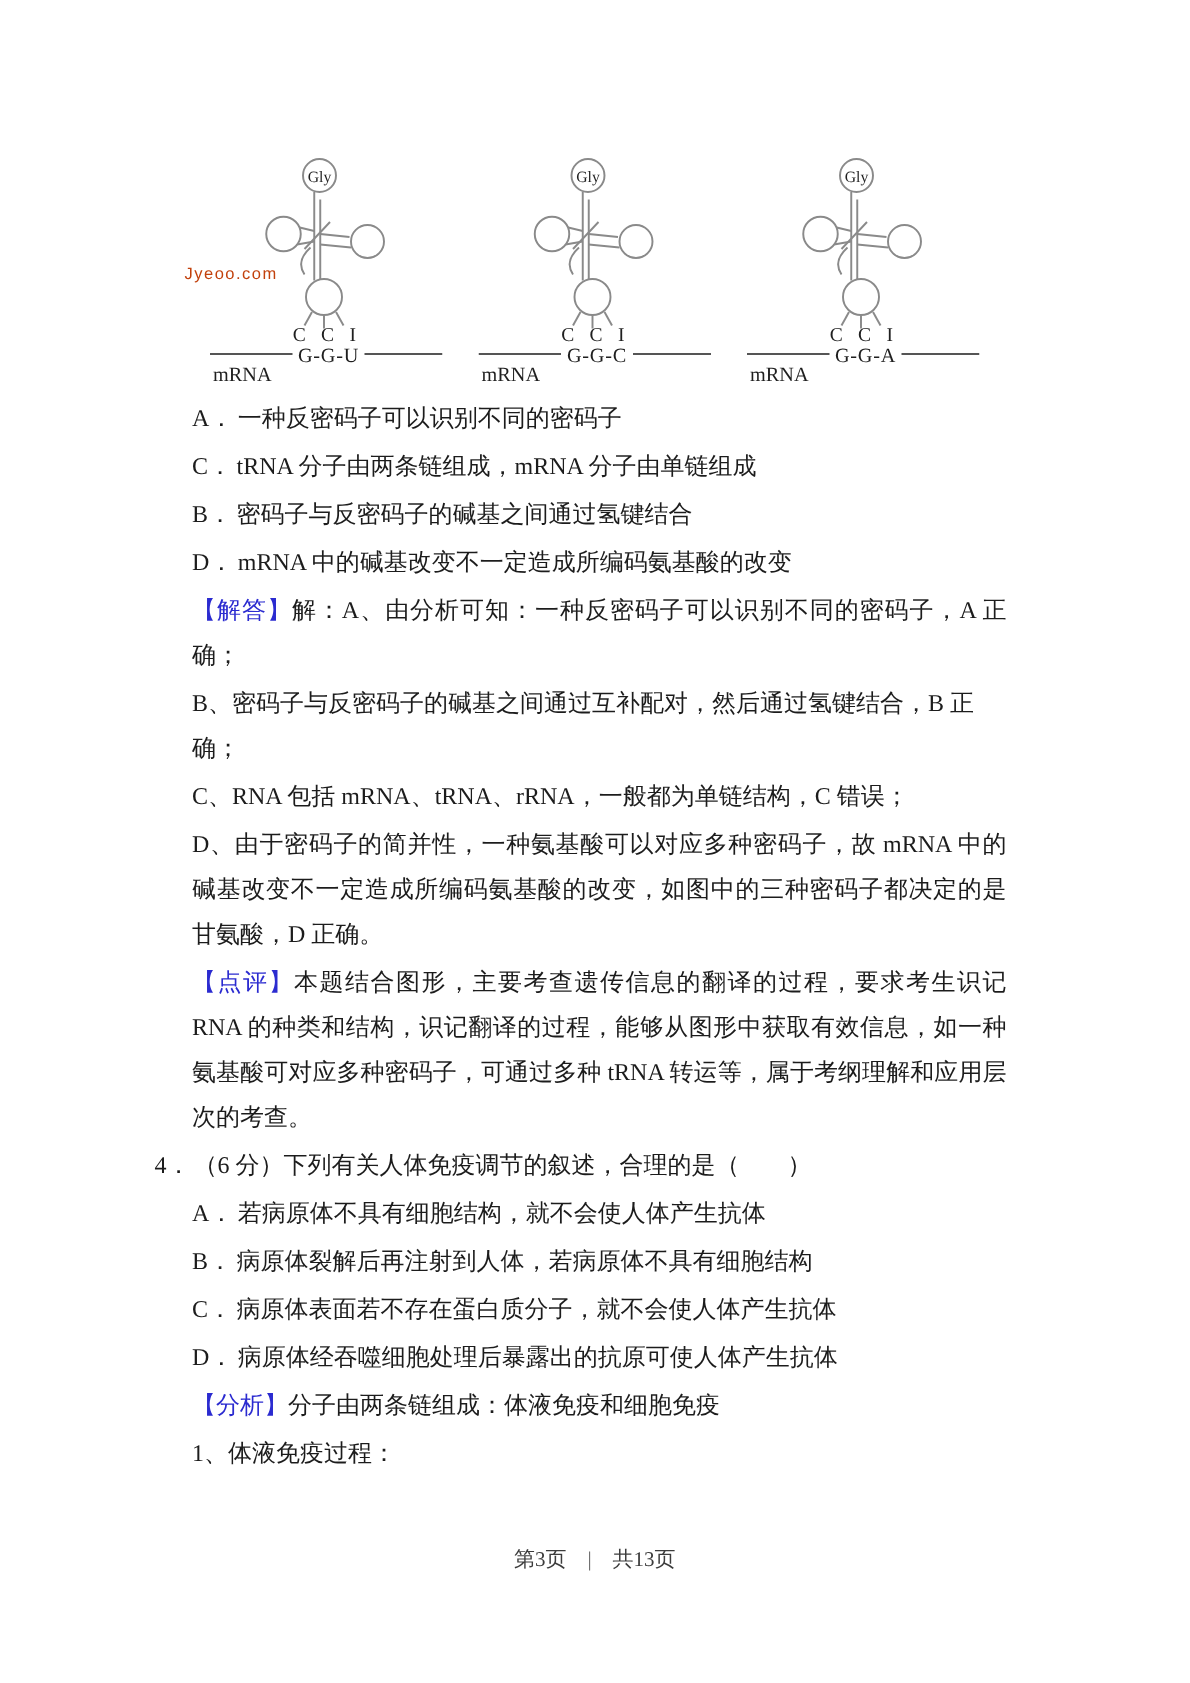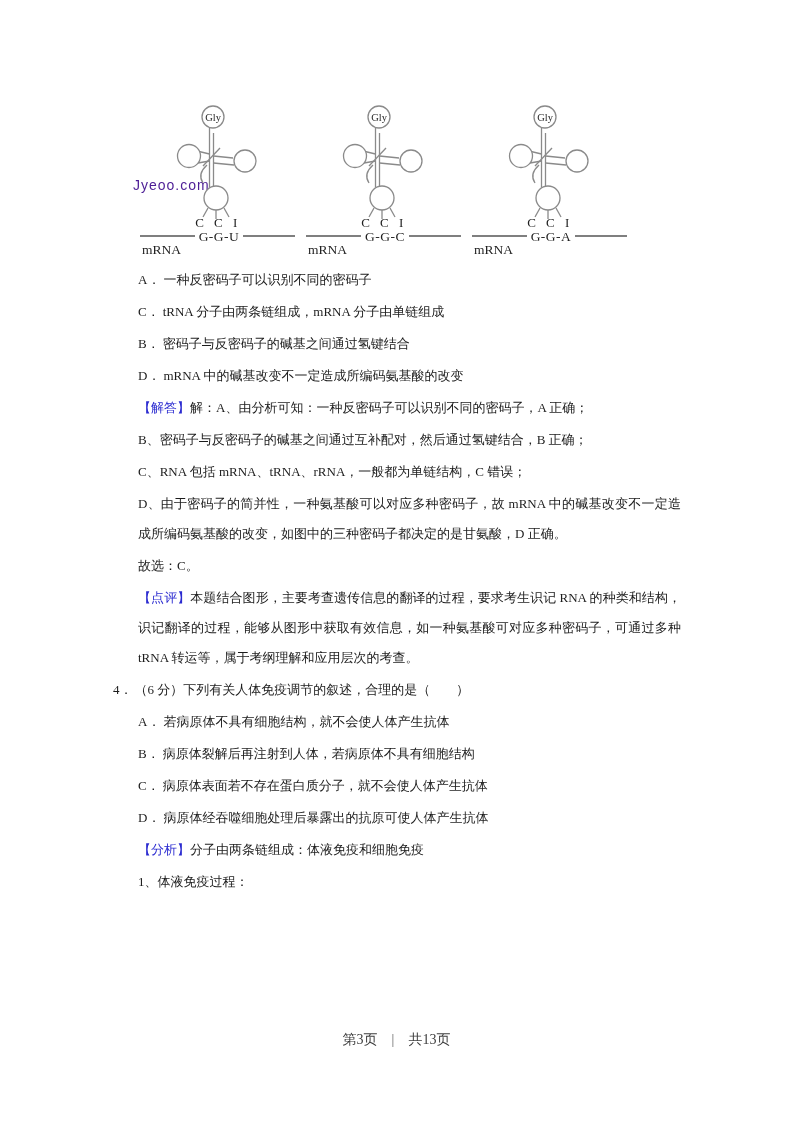--- a/index.html
+++ b/index.html
@@ -6,41 +6,41 @@
   .page{
     position:relative;
     width:793px;height:1122px;
     background:#ffffff;
     font-family:"Liberation Serif","DejaVu Serif",serif;
     color:#1c1c1c;
     overflow:hidden;
   }
   
   .watermark{
-    position:absolute;left:133px;top:177px;
-    font-size:14px;color:#4c1d95;letter-spacing:1px;
+    position:absolute;left:123px;top:177px;
+    font-size:11px;color:#c2410c;letter-spacing:1px;
     font-family:"Liberation Sans",sans-serif;
   }
   
   .figure{
     position:absolute;left:140px;top:100px;
-    display:flex;gap:11px;justify-content:space-between;
+    display:flex;gap:24px;justify-content:space-between;
   }
   .trna line,.trna path,.trna circle{stroke:#8a8a8a;stroke-width:1.3;fill:none;}
   .trna circle{fill:#ffffff;}
   .trna text{fill:#1f1f1f;font-family:"Liberation Serif","DejaVu Serif",serif;}
   .trna .aa{font-size:10.5px;}
   .trna .bases{font-size:13px;letter-spacing:3.5px;}
   .trna .codon{font-size:13.5px;letter-spacing:0.5px;}
   .trna .mrna{font-size:13.5px;}
   .trna .mline line{stroke:#555555;stroke-width:1.4;}
   
   .content{
-    position:absolute;left:113px;top:265px;width:568px;
-    font-size:13px;line-height:30px;
+    position:absolute;left:103px;top:265px;width:568px;
+    font-size:16px;line-height:30px;
   }
   .content p{margin:0 0 2px 0;padding-left:25px;text-align:justify;}
   .content p.question{padding-left:25px;text-indent:-25px;text-align:left;}
   .content p.single{text-align:left;}
   .opt-label{margin-right:3px;}
   .qnum{margin-right:2px;}
   .tag{color:#2b2bd0;}
   
   .footer{
     position:absolute;left:0;top:1031px;width:100%;
@@ -149,21 +149,20 @@
     <p class="single"><span class="opt-label">A．</span><span>一种反密码子可以识别不同的密码子</span></p>
     <p class="single"><span class="opt-label">C．</span><span>tRNA 分子由两条链组成，mRNA 分子由单链组成</span></p>
     <p class="single"><span class="opt-label">B．</span><span>密码子与反密码子的碱基之间通过氢键结合</span></p>
     <p class="single"><span class="opt-label">D．</span><span>mRNA 中的碱基改变不一定造成所编码氨基酸的改变</span></p>
 
 
     <p><span class="tag">【解答】</span><span>解：A、由分析可知：一种反密码子可以识别不同的密码子，A 正确；</span></p>
     <p class="single"><span>B、密码子与反密码子的碱基之间通过互补配对，然后通过氢键结合，B 正确；</span></p>
     <p class="single"><span>C、RNA 包括 mRNA、tRNA、rRNA，一般都为单链结构，C 错误；</span></p>
     <p><span>D、由于密码子的简并性，一种氨基酸可以对应多种密码子，故 mRNA 中的碱基改变不一定造成所编码氨基酸的改变，如图中的三种密码子都决定的是甘氨酸，D 正确。</span></p>
-    <p class="single"><span>故选：C。</span></p>
 
     <p><span class="tag">【点评】</span><span>本题结合图形，主要考查遗传信息的翻译的过程，要求考生识记 RNA 的种类和结构，识记翻译的过程，能够从图形中获取有效信息，如一种氨基酸可对应多种密码子，可通过多种 tRNA 转运等，属于考纲理解和应用层次的考查。</span></p>
 
     <p class="question"><span class="qnum">4．</span><span>（6 分）下列有关人体免疫调节的叙述，合理的是（　　）</span></p>
 
     <p class="single"><span class="opt-label">A．</span><span>若病原体不具有细胞结构，就不会使人体产生抗体</span></p>
     <p class="single"><span class="opt-label">B．</span><span>病原体裂解后再注射到人体，若病原体不具有细胞结构</span></p>
     <p class="single"><span class="opt-label">C．</span><span>病原体表面若不存在蛋白质分子，就不会使人体产生抗体</span></p>
     <p class="single"><span class="opt-label">D．</span><span>病原体经吞噬细胞处理后暴露出的抗原可使人体产生抗体</span></p>
 

